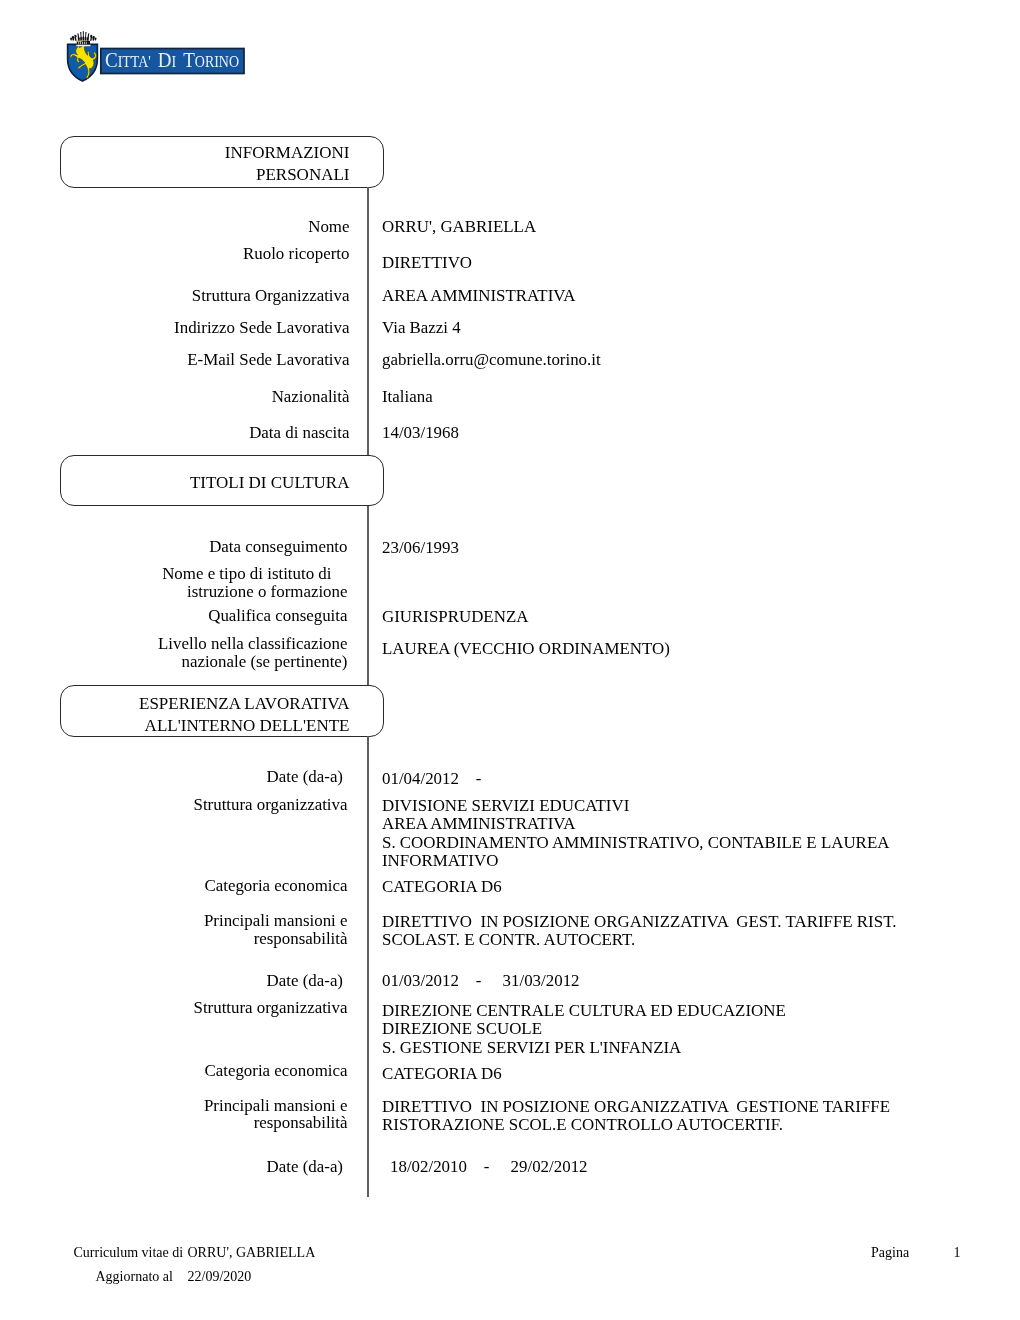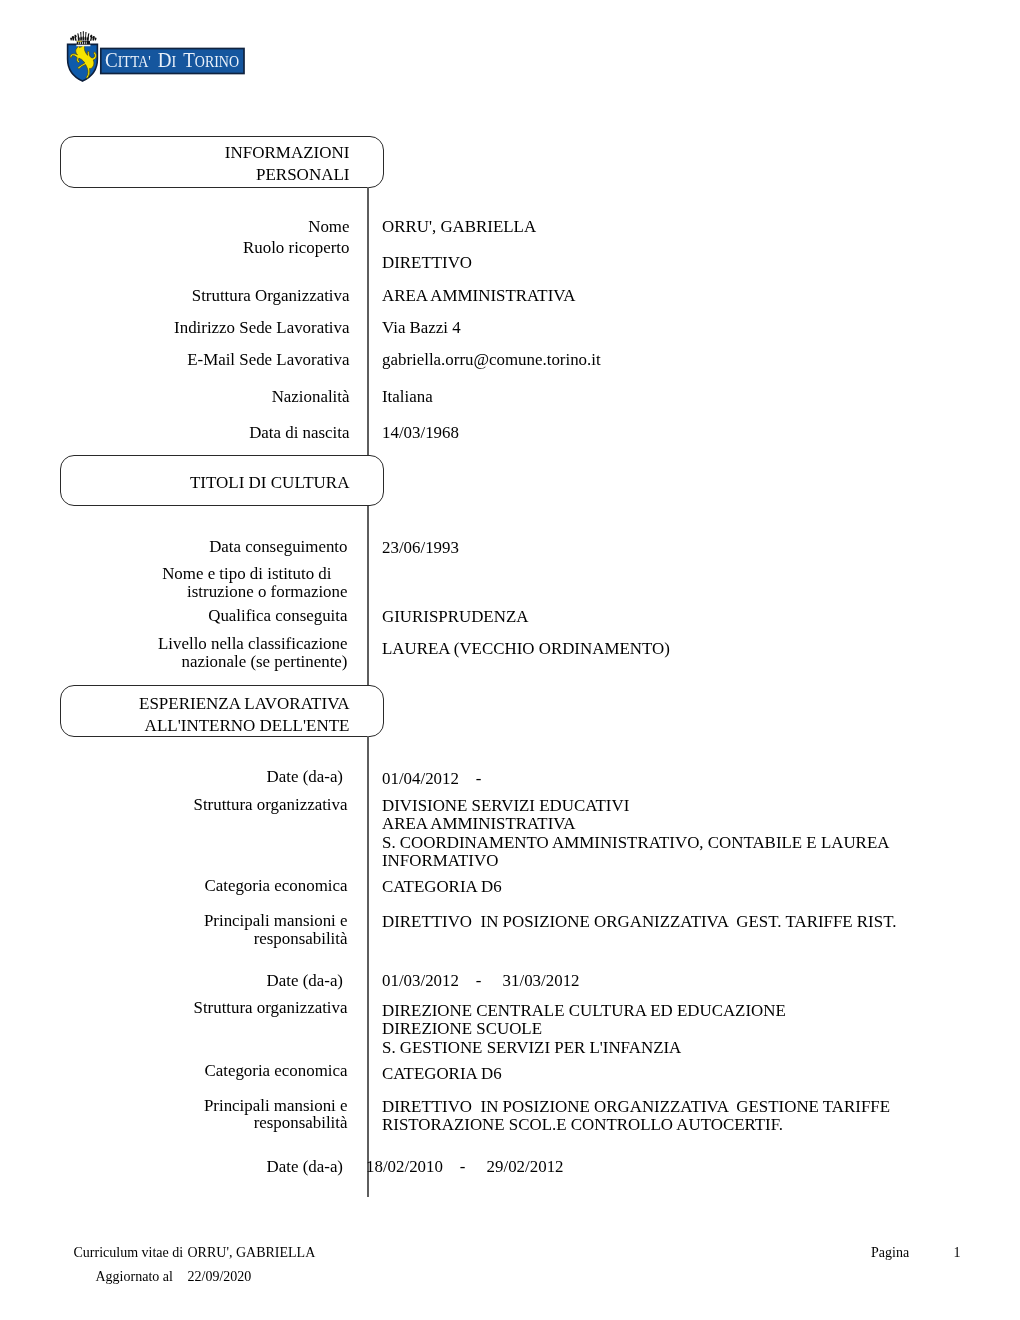--- a/index.html
+++ b/index.html
@@ -124,21 +124,21 @@
       </g>
     </svg>
   </div>
 
   <div class="sec-box" style="left:60px;top:135.6px;width:323.8px;height:52.8px;"></div>
   <div class="sec-title" style="left:60px;top:144.0px;width:289.5px;">INFORMAZIONI</div>
   <div class="sec-title" style="left:60px;top:166.3px;width:289.5px;">PERSONALI</div>
   <div class="vline" style="left:367.1px;top:187px;height:268px;"></div>
   <div class="lbl" style="left:60px;top:218.5px;width:289.5px;">Nome</div>
   <div class="val" style="left:382px;top:218.5px;">ORRU', GABRIELLA</div>
-  <div class="lbl" style="left:60px;top:240px;width:289.5px;">Ruolo ricoperto</div>
+  <div class="lbl" style="left:60px;top:246px;width:289.5px;">Ruolo ricoperto</div>
   <div class="val" style="left:382px;top:255px;">DIRETTIVO</div>
   <div class="lbl" style="left:60px;top:287.5px;width:289.5px;">Struttura Organizzativa</div>
   <div class="val" style="left:382px;top:287.5px;">AREA AMMINISTRATIVA</div>
   <div class="lbl" style="left:60px;top:320px;width:289.5px;">Indirizzo Sede Lavorativa</div>
   <div class="val" style="left:382px;top:320px;">Via Bazzi 4</div>
   <div class="lbl" style="left:60px;top:352px;width:289.5px;">E-Mail Sede Lavorativa</div>
   <div class="val" style="left:382px;top:352px;">gabriella.orru@comune.torino.it</div>
   <div class="lbl" style="left:60px;top:389px;width:289.5px;">Nazionalità</div>
   <div class="val" style="left:382px;top:389px;">Italiana</div>
   <div class="lbl" style="left:60px;top:424.5px;width:289.5px;">Data di nascita</div>
@@ -162,32 +162,32 @@
   <div class="sec-title" style="left:60px;top:716.8px;width:289.5px;">ALL'INTERNO DELL'ENTE</div>
   <div class="vline" style="left:367.1px;top:736px;height:461px;"></div>
   <div class="lbl" style="left:60px;top:769.0px;width:283.0px;">Date (da-a)</div>
   <div class="val-block" style="position:absolute;left:382px;top:769.5px;"><div class="valline">01/04/2012    -</div></div>
   <div class="lbl" style="left:60px;top:796.5px;width:287.5px;">Struttura organizzativa</div>
   <div class="val-block" style="position:absolute;left:382px;top:797.0px;"><div class="valline">DIVISIONE SERVIZI EDUCATIVI</div><div class="valline">AREA AMMINISTRATIVA</div><div class="valline">S. COORDINAMENTO AMMINISTRATIVO, CONTABILE E LAUREA</div><div class="valline">INFORMATIVO</div></div>
   <div class="lbl" style="left:60px;top:878.0px;width:287.5px;">Categoria economica</div>
   <div class="val-block" style="position:absolute;left:382px;top:877.5px;"><div class="valline">CATEGORIA D6</div></div>
   <div class="lbl" style="left:60px;top:913.1px;width:287.5px;">Principali mansioni e</div>
   <div class="lbl" style="left:60px;top:930.5px;width:287.5px;">responsabilità</div>
-  <div class="val-block" style="position:absolute;left:382px;top:912.5px;"><div class="valline">DIRETTIVO  IN POSIZIONE ORGANIZZATIVA  GEST. TARIFFE RIST.</div></div>
+  <div class="val-block" style="position:absolute;left:382px;top:912.5px;"><div class="valline">DIRETTIVO  IN POSIZIONE ORGANIZZATIVA  GEST. TARIFFE RIST.</div><div class="valline">SCOLAST. E CONTR. AUTOCERT.</div></div>
   <div class="lbl" style="left:60px;top:972.5px;width:283.0px;">Date (da-a)</div>
   <div class="val-block" style="position:absolute;left:382px;top:971.5px;"><div class="valline">01/03/2012    -     31/03/2012</div></div>
   <div class="lbl" style="left:60px;top:999.7px;width:287.5px;">Struttura organizzativa</div>
   <div class="val-block" style="position:absolute;left:382px;top:1002.0px;"><div class="valline">DIREZIONE CENTRALE CULTURA ED EDUCAZIONE</div><div class="valline">DIREZIONE SCUOLE</div><div class="valline">S. GESTIONE SERVIZI PER L'INFANZIA</div></div>
   <div class="lbl" style="left:60px;top:1062.5px;width:287.5px;">Categoria economica</div>
   <div class="val-block" style="position:absolute;left:382px;top:1064.5px;"><div class="valline">CATEGORIA D6</div></div>
   <div class="lbl" style="left:60px;top:1097.5px;width:287.5px;">Principali mansioni e</div>
   <div class="lbl" style="left:60px;top:1114.9px;width:287.5px;">responsabilità</div>
   <div class="val-block" style="position:absolute;left:382px;top:1097.5px;"><div class="valline">DIRETTIVO  IN POSIZIONE ORGANIZZATIVA  GESTIONE TARIFFE</div><div class="valline">RISTORAZIONE SCOL.E CONTROLLO AUTOCERTIF.</div></div>
   <div class="lbl" style="left:60px;top:1158.5px;width:283.0px;">Date (da-a)</div>
-  <div class="val-block" style="position:absolute;left:366px;top:1157.5px;"><div class="valline">18/02/2010    -     29/02/2012</div></div>
+  <div class="val-block" style="position:absolute;left:390px;top:1157.5px;"><div class="valline">18/02/2010    -     29/02/2012</div></div>
 
   <div class="ftxt" style="left:67.5px;top:1245.8px;margin-left:6px;">Curriculum vitae di</div>
   <div class="ftxt" style="left:187.5px;top:1245.8px;">ORRU', GABRIELLA</div>
   <div class="ftxt" style="left:95.5px;top:1270.1px;">Aggiornato al</div>
   <div class="ftxt" style="left:187.5px;top:1270.1px;">22/09/2020</div>
   <div class="ftxt" style="left:871px;top:1245.8px;">Pagina</div>
   <div class="ftxt" style="left:953.5px;top:1245.8px;">1</div>
 </div>
 
 </body></html>

